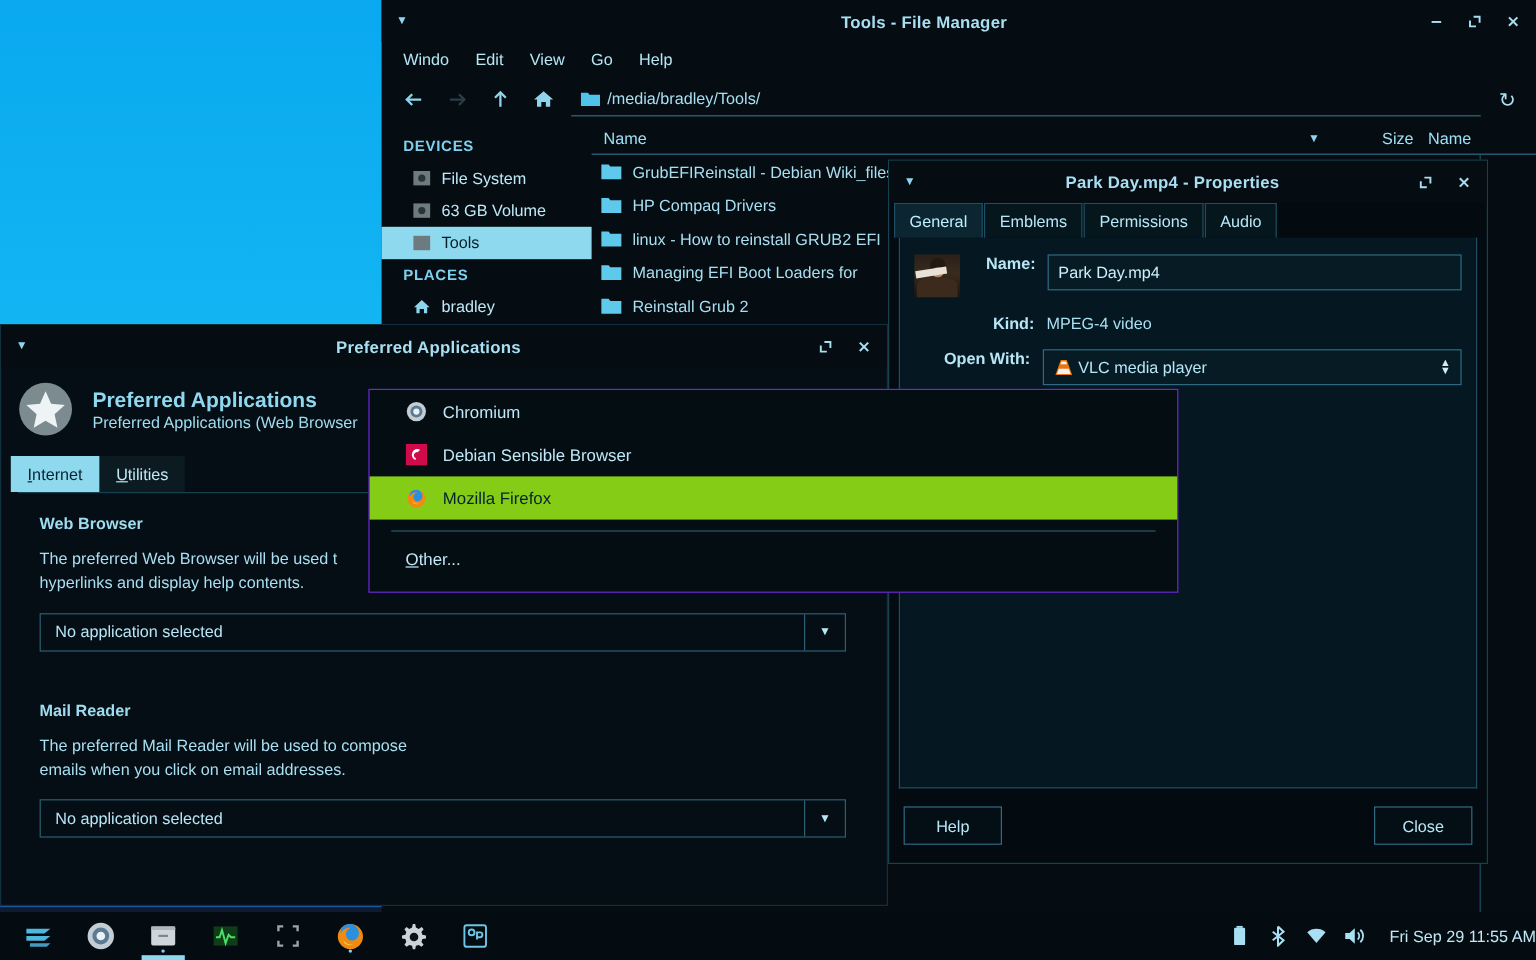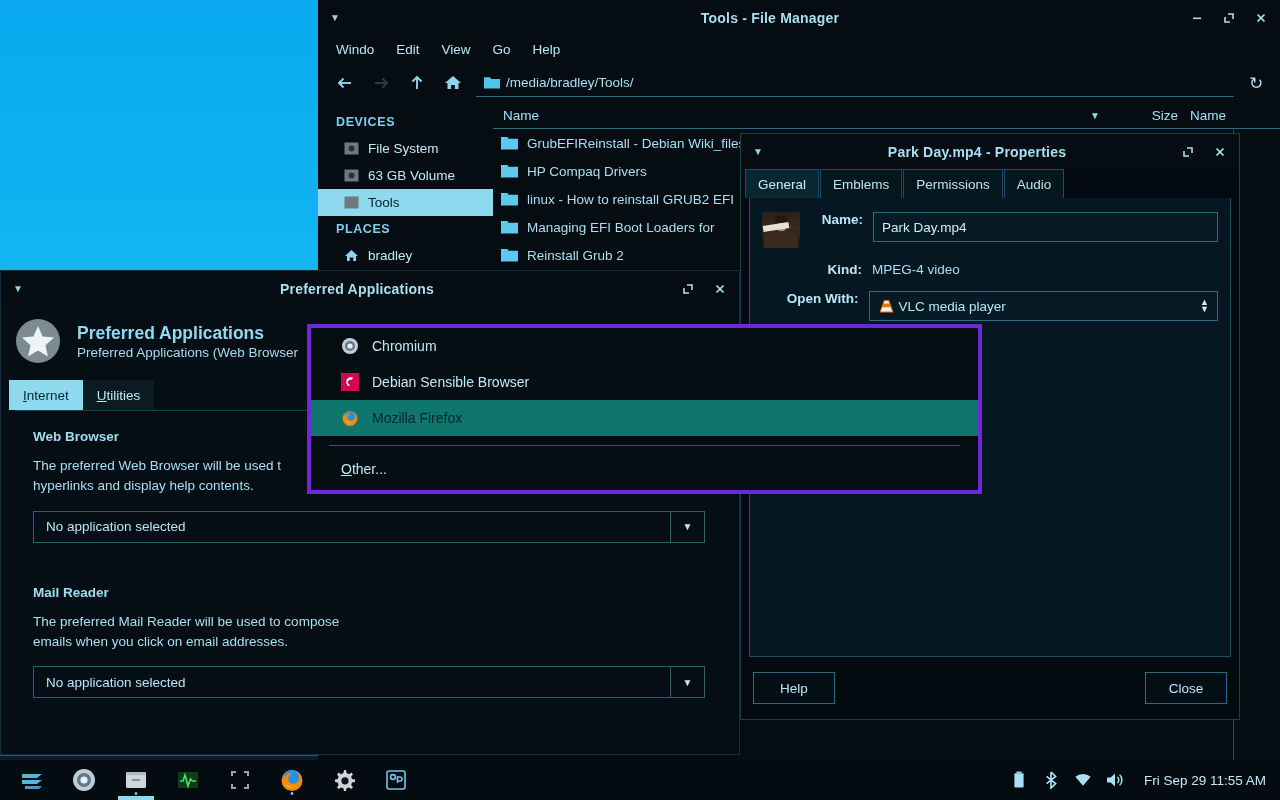--- a/index.html
+++ b/index.html
@@ -135,42 +135,42 @@
                          line-height:7px; font-size:9px; color:#cdeefb; }
   .pr-plain { color:#a9dff2; font-size:13.5px; padding-left:120px; margin-bottom:12px; }
   #pr-footer { height:62px; display:flex; align-items:center; justify-content:space-between;
                padding:0 12px; }
   .pr-btn { width:82px; height:32px; border:1px solid #2f6a82; background:#040f15;
             color:#b7e6f7; font-size:13.5px; display:flex; align-items:center;
             justify-content:center; cursor:pointer; }
 
   
   #browser-menu { position:absolute; left:307px; top:324px; width:675px; height:170px;
-                  background:#040d11; border:4px solid #6d28d9; z-index:60; }
+                  background:#040d11; border:1px solid #6d28d9; z-index:60; }
   .bm-item { height:36px; display:flex; align-items:center; gap:13px; padding-left:30px;
              color:#bfe9f8; font-size:14px; cursor:pointer; }
-  .bm-item.sel { background:#0f766e; color:#08222e; }
+  .bm-item.sel { background:#84cc16; color:#08222e; }
   .bm-ico { width:18px;height:18px; flex:0 0 18px; }
   #bm-sep { height:1px; background:#2a5a6d; margin:9px 18px 0 18px; }
   #bm-other { height:45px; display:flex; align-items:center; padding-left:30px;
               color:#bfe9f8; font-size:14px; cursor:pointer; }
   #bm-other u { text-decoration:underline; }
 
   
   #taskbar { position:absolute; left:0; bottom:0; width:1280px; height:40px;
              background:#040c11; display:flex; align-items:center; z-index:90; }
   #tb-launchers { display:flex; align-items:center; gap:0px; padding-left:6px; }
   .tb-item { width:52px; height:40px; display:flex; align-items:center; justify-content:center;
              position:relative; cursor:pointer; }
   .tb-item .dot { position:absolute; bottom:3px; left:50%; transform:translateX(-50%);
                   color:#7fd0ee; font-size:10px; line-height:6px; }
   .tb-item.active::after { content:""; position:absolute; bottom:0; left:8px; right:8px;
                            height:4px; background:#8fd9ef; }
   #tb-spacer { flex:1; }
-  #tb-tray { display:flex; align-items:center; gap:14px; padding-right:14px; }
+  #tb-tray { display:flex; align-items:center; gap:14px; }
   .tray-ico { width:18px; height:18px; display:flex; align-items:center; justify-content:center; cursor:pointer; }
   #tb-clock { color:#bfe9f8; font-size:13.5px; padding-left:6px; cursor:pointer; }
 </style>
 </head>
 <body>
 
 <div id="desktop">
   <div id="sky"></div>
   <div id="sea"></div>
   <div id="sea-glow"></div>

